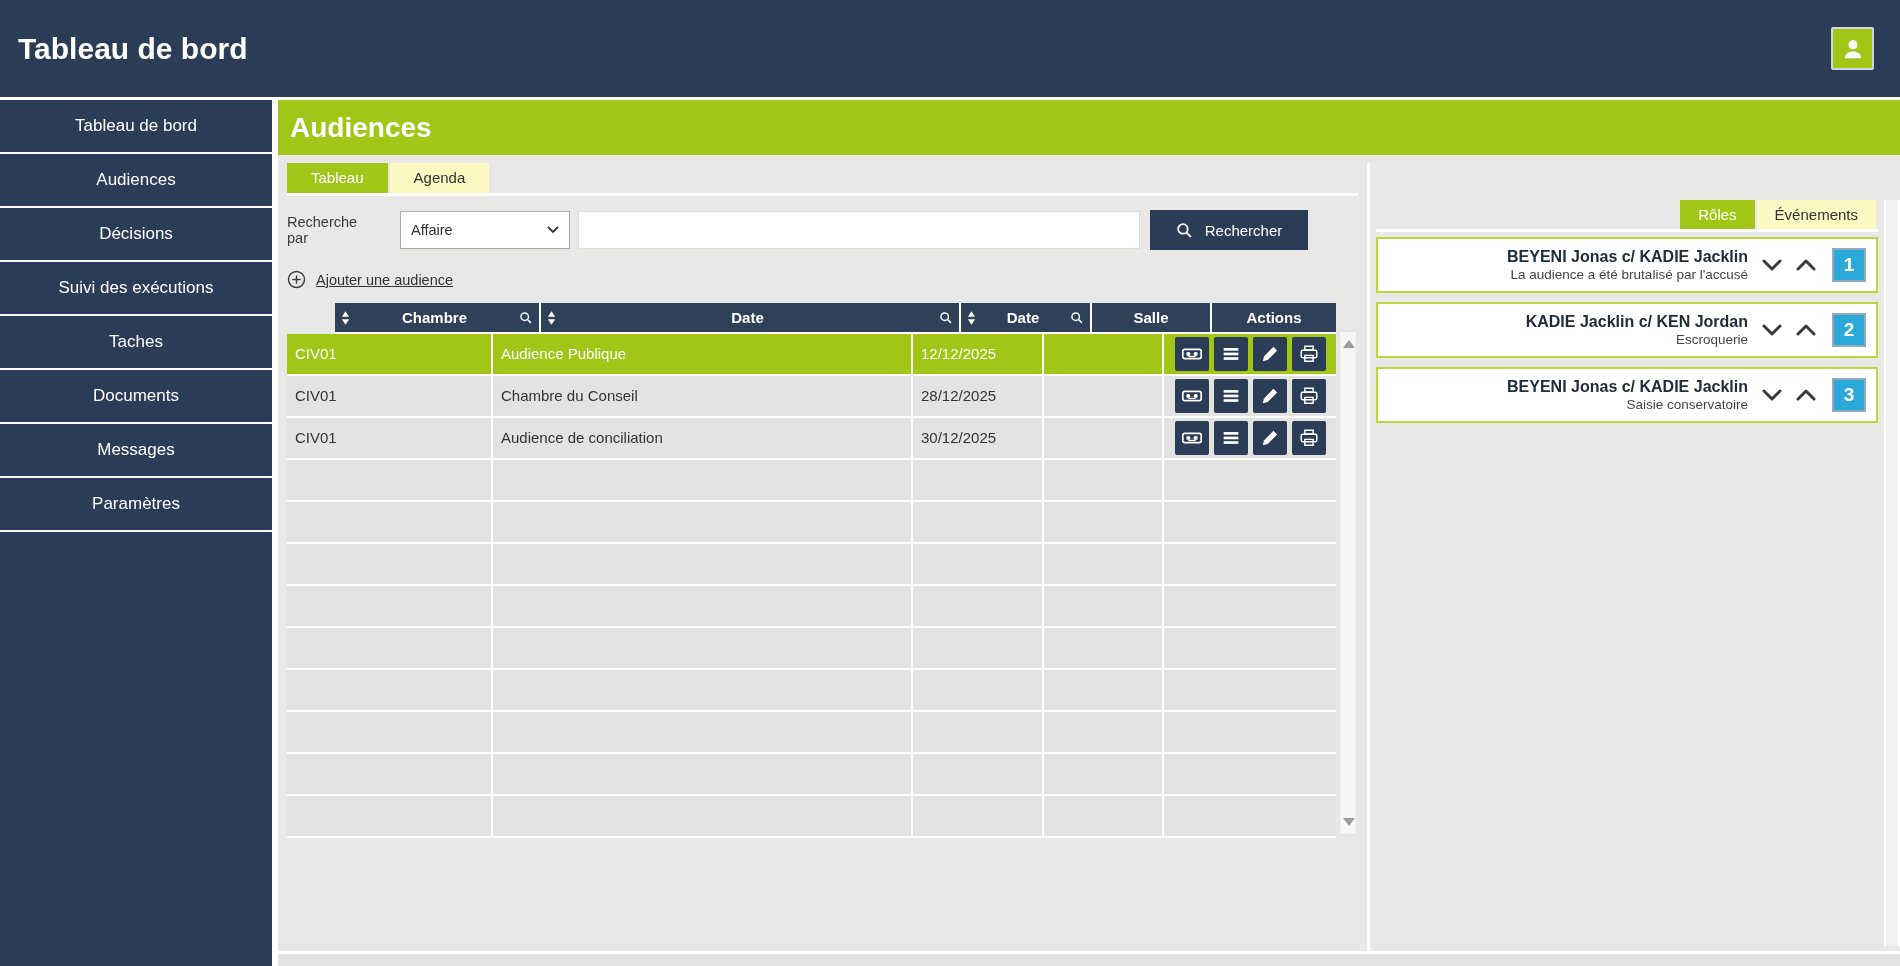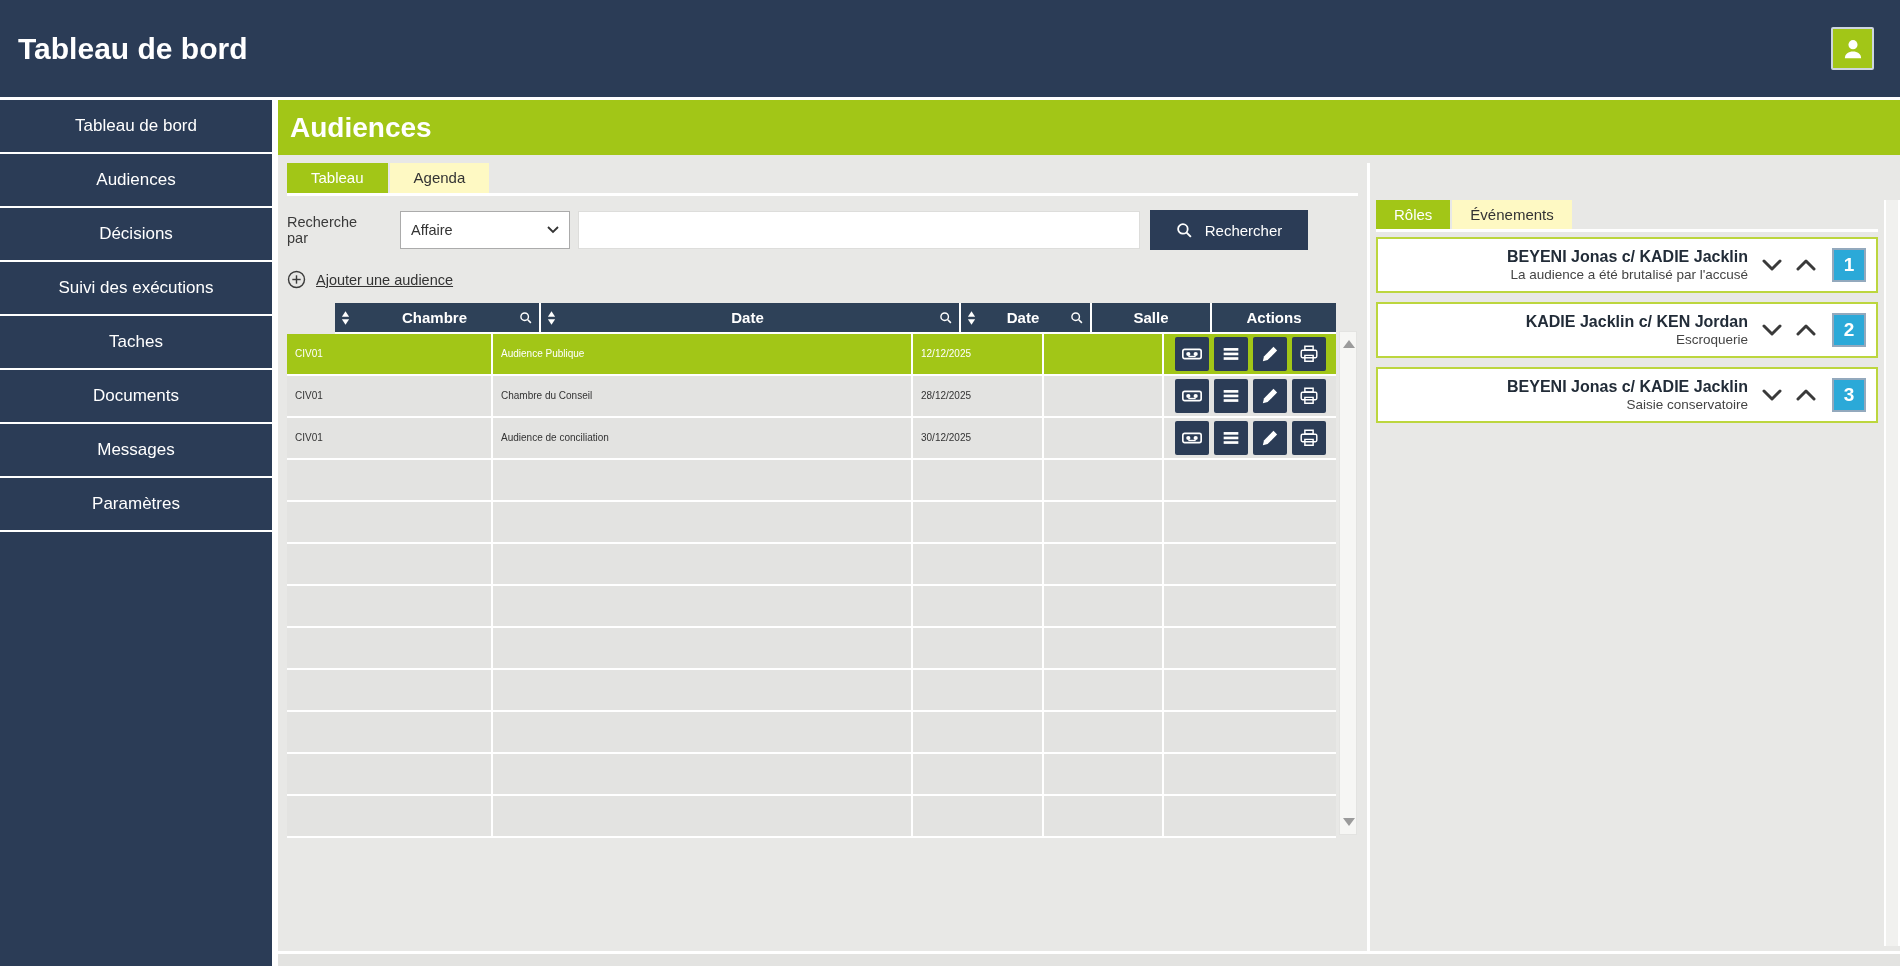--- a/index.html
+++ b/index.html
@@ -14,21 +14,21 @@
   .sidebar{position:absolute;left:0;top:100px;width:272px;height:866px;background:#2b3c56;}
   .nav-item{height:52px;line-height:52px;text-align:center;color:#ffffff;font-size:17px;border-bottom:2px solid #ffffff;cursor:pointer;}
 
   
   .content{position:absolute;left:278px;top:100px;width:1622px;height:866px;background:#e8e8e6;}
 
   .banner{position:absolute;left:0;top:0;width:100%;height:55px;background:#a2c617;color:#ffffff;font-size:28px;font-weight:bold;line-height:55px;padding-left:12px;box-sizing:border-box;}
 
   .tabbar{position:absolute;display:flex;border-bottom:3px solid #ffffff;}
   .tabbar-left{left:9px;top:63px;width:1071px;height:30px;}
-  .tabbar-right{left:1098px;top:100px;width:502px;height:29px;}
+  .tabbar-right{left:1098px;top:100px;width:502px;height:29px;justify-content:flex-end;}
   .tab{height:100%;padding:0 24px;font-size:15px;line-height:30px;color:#333333;background:#fef9c3;margin-right:2px;cursor:pointer;}
   .tabbar-right .tab{padding:0 18px;line-height:29px;}
   .tab.active{background:#a2c617;color:#ffffff;}
 
   
   .search-row{position:absolute;left:9px;top:110px;height:40px;display:flex;align-items:center;}
   .search-label{width:95px;font-size:14.5px;color:#3a3a3a;margin-right:18px;}
   .select{width:170px;height:38px;background:#ffffff;border:1px solid #ababab;box-sizing:border-box;display:flex;align-items:center;justify-content:space-between;padding:0 10px;font-size:14.5px;color:#333333;margin-right:8px;cursor:pointer;}
   .search-input{width:562px;height:38px;border:1px solid #dddddb;box-sizing:border-box;background:#ffffff;margin-right:10px;font-size:15px;padding:0 8px;}
   .search-btn{width:158px;height:40px;background:#2b3c56;border:none;color:#ffffff;font-size:15px;display:flex;align-items:center;justify-content:center;gap:12px;cursor:pointer;}
@@ -40,21 +40,21 @@
   
   .table{position:absolute;left:9px;top:203px;width:1049px;}
   .thead,.trow{display:grid;grid-template-columns:206px 420px 131px 120px auto;box-sizing:border-box;}
   .thead{height:31px;background:#2e4158;border-bottom:2px solid #ffffff;margin-left:48px;}
   .hcell{display:flex;align-items:center;color:#ffffff;font-size:15px;border-right:2px solid #ffffff;box-sizing:border-box;padding:0 6px;}
   .hcell:last-child{border-right:none;}
   .hcell .hlabel{flex:1;text-align:center;font-weight:bold;}
   .trow{height:42px;background:#e3e3e1;border-bottom:2px solid #ffffff;}
   .trow.selected{background:#a2c617;}
   .trow.selected .tcell{color:#ffffff;}
-  .tcell{font-size:10px;color:#333333;line-height:40px;padding-left:8px;border-right:2px solid #ffffff;box-sizing:border-box;overflow:hidden;white-space:nowrap;}
+  .tcell{font-size:15px;color:#333333;line-height:40px;padding-left:8px;border-right:2px solid #ffffff;box-sizing:border-box;overflow:hidden;white-space:nowrap;}
   .tcell:last-child{border-right:none;}
   .tcell.actions{display:flex;align-items:center;justify-content:center;gap:5px;padding-left:0;}
   .abtn{width:34px;height:34px;background:#2b3c56;border:none;border-radius:2px;display:flex;align-items:center;justify-content:center;cursor:pointer;padding:0;}
 
   
   .vscroll{position:absolute;left:1061px;top:231px;width:18px;height:504px;background:#f6f6f4;border:1px solid #e3e3e1;box-sizing:border-box;}
   .tri-up{position:absolute;left:3px;top:8px;width:0;height:0;border-left:6px solid transparent;border-right:6px solid transparent;border-bottom:8px solid #9b9b9b;cursor:pointer;}
   .tri-down{position:absolute;left:3px;bottom:8px;width:0;height:0;border-left:6px solid transparent;border-right:6px solid transparent;border-top:8px solid #9b9b9b;cursor:pointer;}
 
   .vdivider{position:absolute;left:1089px;top:63px;width:3px;height:788px;background:#ffffff;}

